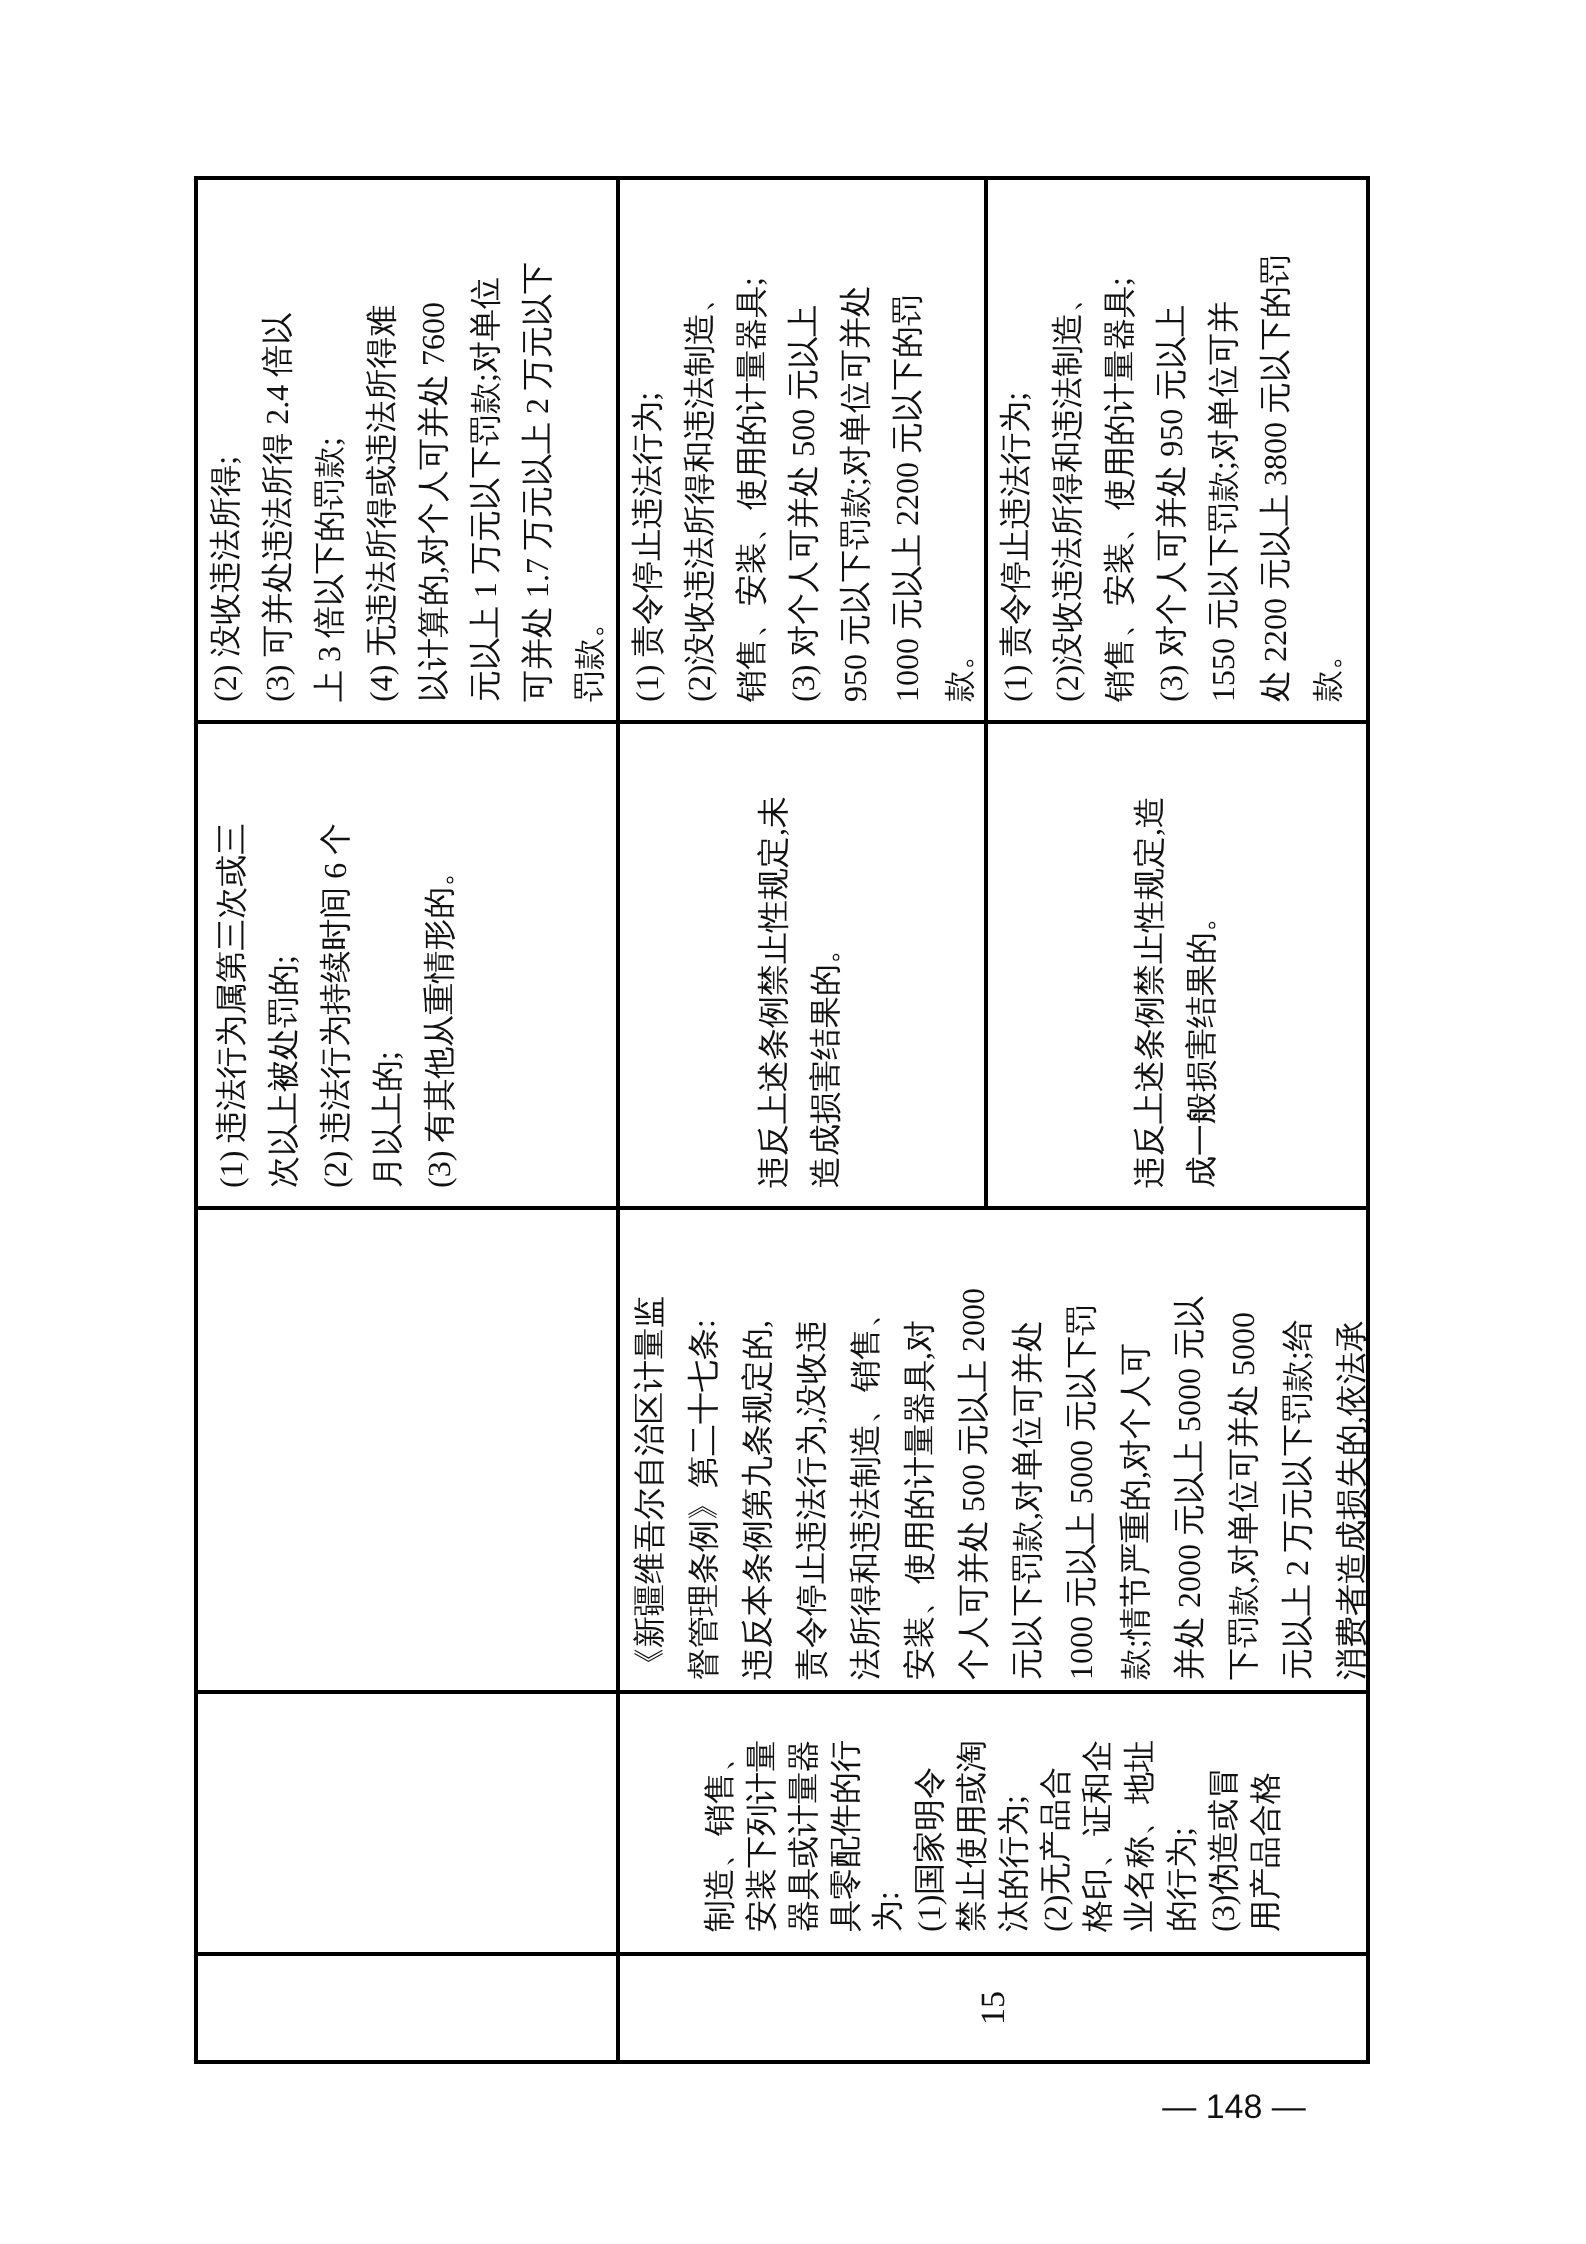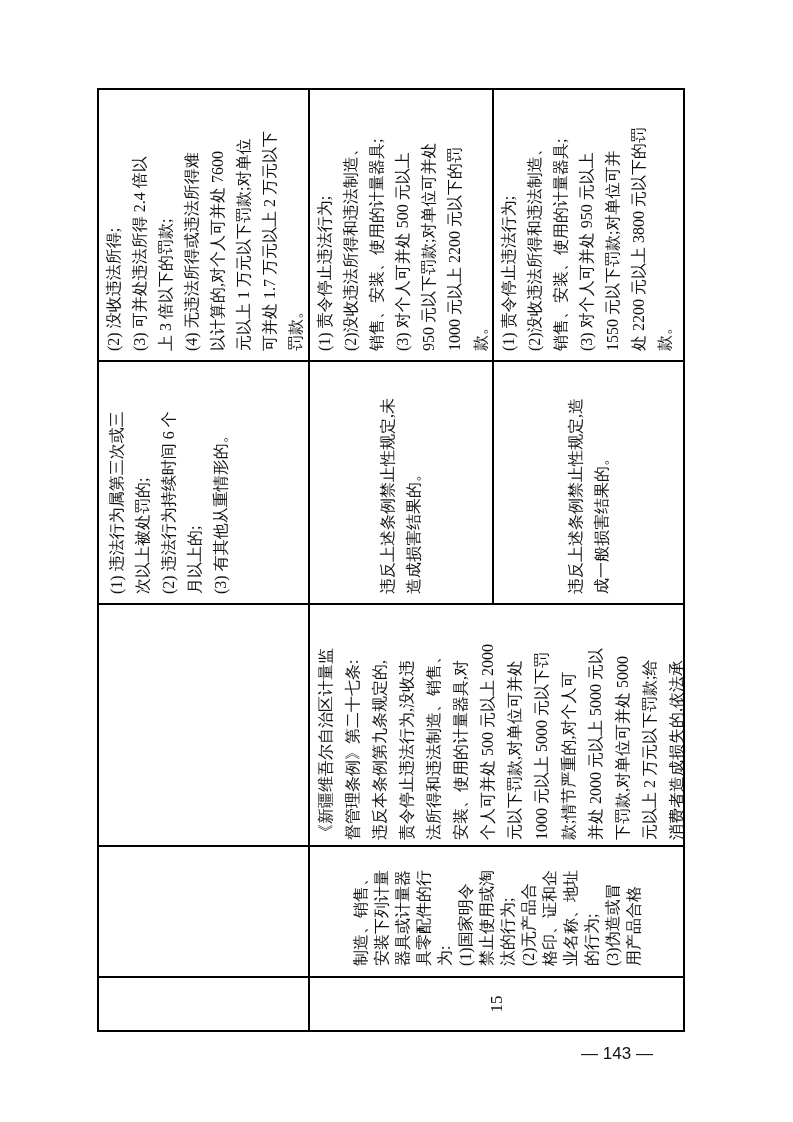--- a/index.html
+++ b/index.html
@@ -117,15 +117,15 @@
 (2)没收违法所得和违法制造、
 销售、安装、使用的计量器具;
 (3) 对个人可并处 950 元以上
 1550 元以下罚款;对单位可并
 处 2200 元以上 3800 元以下的罚
 款。</div>
 
     </div>
   </div>
 
-  <div class="pageno">— 143 —</div>
+  <div class="pageno">— 148 —</div>
 
 </div>
 
 </body></html>

